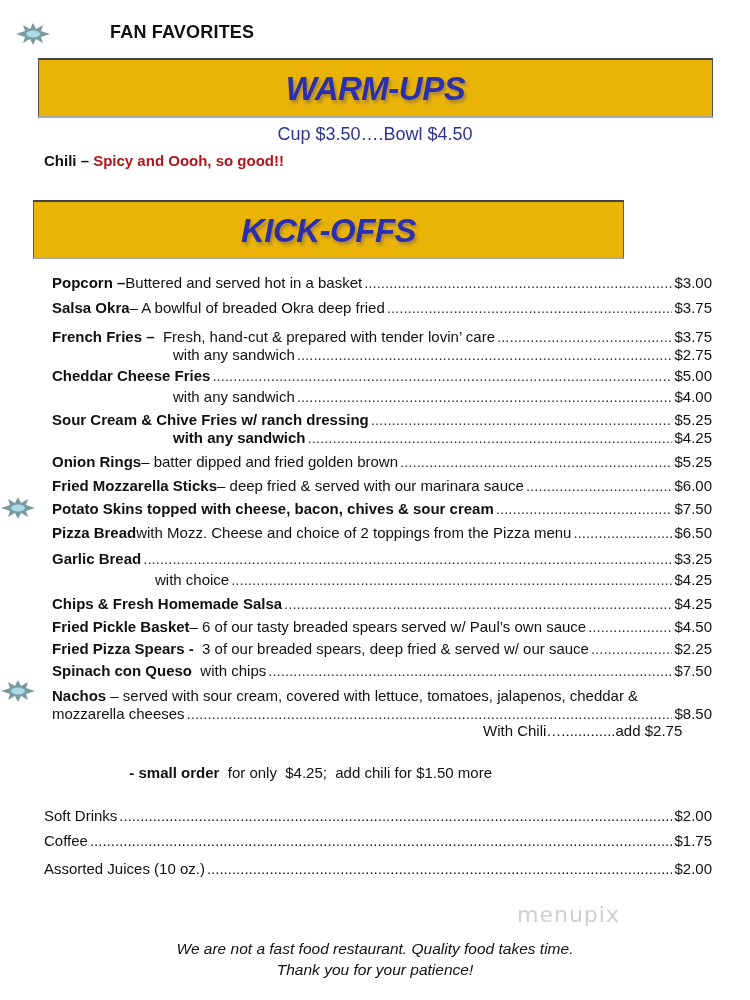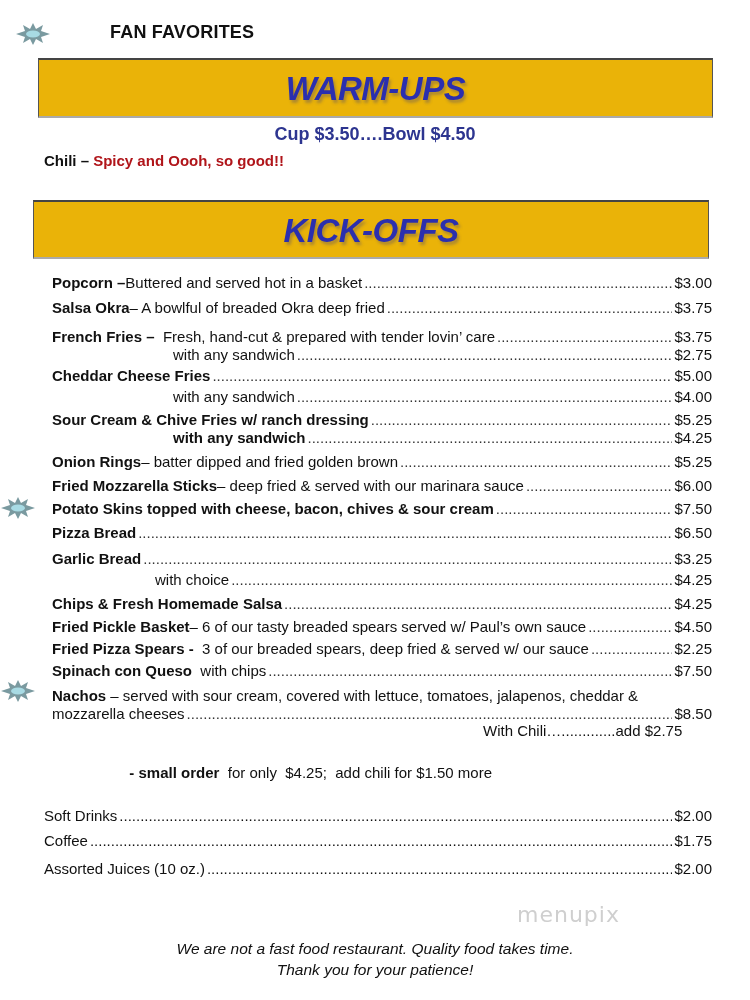--- a/index.html
+++ b/index.html
@@ -6,21 +6,21 @@
   body { width:750px; height:1000px; position:relative; overflow:hidden;
          font-family:"Liberation Sans", sans-serif; color:#111; }
   .abs { position:absolute; }
   .star { position:absolute; width:36px; height:22px; }
   .fan-title { left:110px; top:22px; font-size:18px; font-weight:bold; letter-spacing:0.2px; }
   .section-box { position:absolute; border:1px solid #555; border-top:2px solid #444;
                  border-bottom:2px solid #aaa; background:#eab308; box-sizing:border-box; }
   .section-title { position:absolute; left:0; right:0; text-align:center;
                    font-weight:bold; font-style:italic; color:#2b2fae;
                    text-shadow:2px 3px 3px rgba(60,60,120,0.35); letter-spacing:-0.5px; }
-  .cupbowl { left:0; width:750px; text-align:center; top:124px; font-size:18px; font-weight:bold; color:#2d3590; }
+  .cupbowl { left:0; width:750px; text-align:center; top:124px; font-size:18px; font-weight:normal; color:#2d3590; }
   .chili { left:44px; top:152px; font-size:15px; font-weight:bold; }
   .chili .red { color:#b0151a; }
 
   .row { position:absolute; left:52px; width:660px; height:20px; font-size:15px; line-height:20px;
          display:flex; align-items:baseline; white-space:nowrap; }
   .row .name { font-weight:bold; }
   .row .desc { font-weight:normal; }
   .row .dots { flex:1; overflow:hidden; color:#333; margin:0 2px; letter-spacing:0px; }
   .row .dots::before { content:"......................................................................................................................................................................................................................................................................"; }
   .row .price { text-align:right; }
@@ -52,21 +52,21 @@
 <div class="abs fan-title">FAN FAVORITES</div>
 
 <div class="section-box" style="left:38px;top:58px;width:675px;height:60px;">
   <div class="section-title" style="top:10px;font-size:33px;">WARM-UPS</div>
 </div>
 <div class="abs cupbowl">Cup $3.50….Bowl $4.50</div>
 <div class="abs chili">
   <span>Chili – </span><span class="red">Spicy and Oooh, so good!!</span>
 </div>
 
-<div class="section-box" style="left:33px;top:200px;width:676px;height:59px;">
+<div class="section-box" style="left:33px;top:200px;width:591px;height:59px;">
   <div class="section-title" style="top:10px;font-size:33px;">KICK-OFFS</div>
 </div>
 
 <div class="row" style="top:273px;">
   <span class="name">Popcorn –</span>
     <span class="desc"> Buttered and served hot in a basket</span>
     <span class="dots"></span>
     <span class="price">$3.00</span>
 </div>
 <div class="row" style="top:298px;">
@@ -118,20 +118,21 @@
     <span class="dots"></span>
     <span class="price">$6.00</span>
 </div>
 <div class="row" style="top:499px;">
   <span class="name">Potato Skins topped with cheese, bacon, chives &amp; sour cream</span>
     <span class="dots"></span>
     <span class="price">$7.50</span>
 </div>
 <div class="row" style="top:523px;">
   <span class="name">Pizza Bread</span>
+    <span class="desc"> with Mozz. Cheese and choice of 2 toppings from the Pizza menu</span>
     <span class="dots"></span>
     <span class="price">$6.50</span>
 </div>
 <div class="row" style="top:549px;">
   <span class="name">Garlic Bread</span>
     <span class="dots"></span>
     <span class="price">$3.25</span>
 </div>
 <div class="row" style="top:570px;left:155px;width:557px;">
   <span class="desc">with choice</span>

